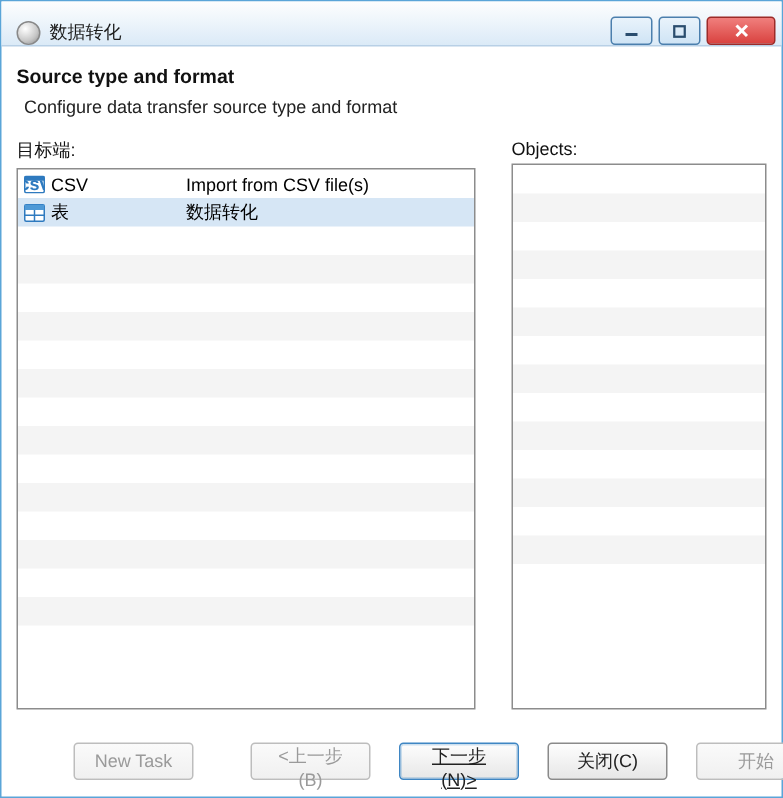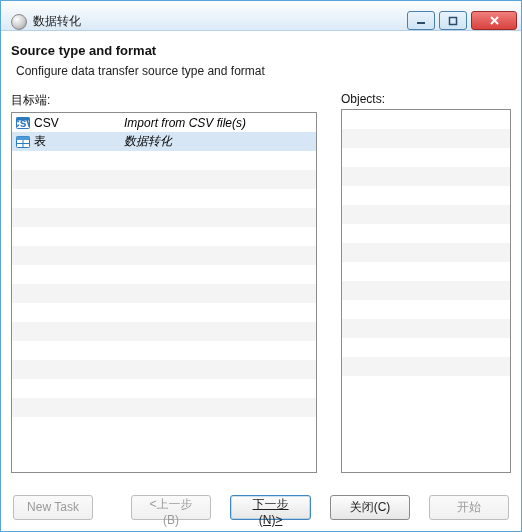--- a/index.html
+++ b/index.html
@@ -19,24 +19,24 @@
 .panel{display:flex;flex-direction:column;min-height:0;}
 .panel.left{flex:1;}
 .panel.right{width:170px;}
 .panel-label{color:#111;margin-bottom:3px;}
 .listbox{flex:1;border:1px solid #8c8c8c;background:#fff;overflow:hidden;}
 .rows{height:100%;}
 .row{height:19px;display:flex;align-items:center;}
 .row:nth-child(even){background:#f4f4f4;}
 .row.selected{background:#d6e6f5;}
 .row .c1{width:108px;display:flex;align-items:center;padding-left:4px;gap:4px;overflow:hidden;}
-.row .c2{flex:1;padding-left:4px;overflow:hidden;white-space:nowrap;font-style:italic;}
+.row .c2{flex:1;padding-left:4px;overflow:hidden;white-space:nowrap;}
 .row.obj .c1{width:100%;}
 .icon{width:14px;height:12px;flex:0 0 auto;}
-.footer{height:48px;display:flex;align-items:center;gap:19px;padding:0 12px;border-top:0;}
+.footer{height:48px;display:flex;align-items:center;gap:19px;padding:0 12px;border-top:0;margin-left:36px;}
 .footer .gap{flex:1;}
 .btn{height:25px;min-width:80px;padding:0 10px;border:1px solid #8a8a8a;background:linear-gradient(#fdfdfd,#e7e7e7);border-radius:3px;color:#222;cursor:default;}
 .btn:disabled{color:#9a9a9a;border-color:#bdbdbd;background:linear-gradient(#fafafa,#f0f0f0);}
 .btn.primary{border-color:#3f86c3;box-shadow:0 0 0 1px rgba(64,140,200,.25) inset;text-decoration:underline;}
 </style>
 </head>
 <body>
 
 <div class="window">
   <div class="titlebar">

